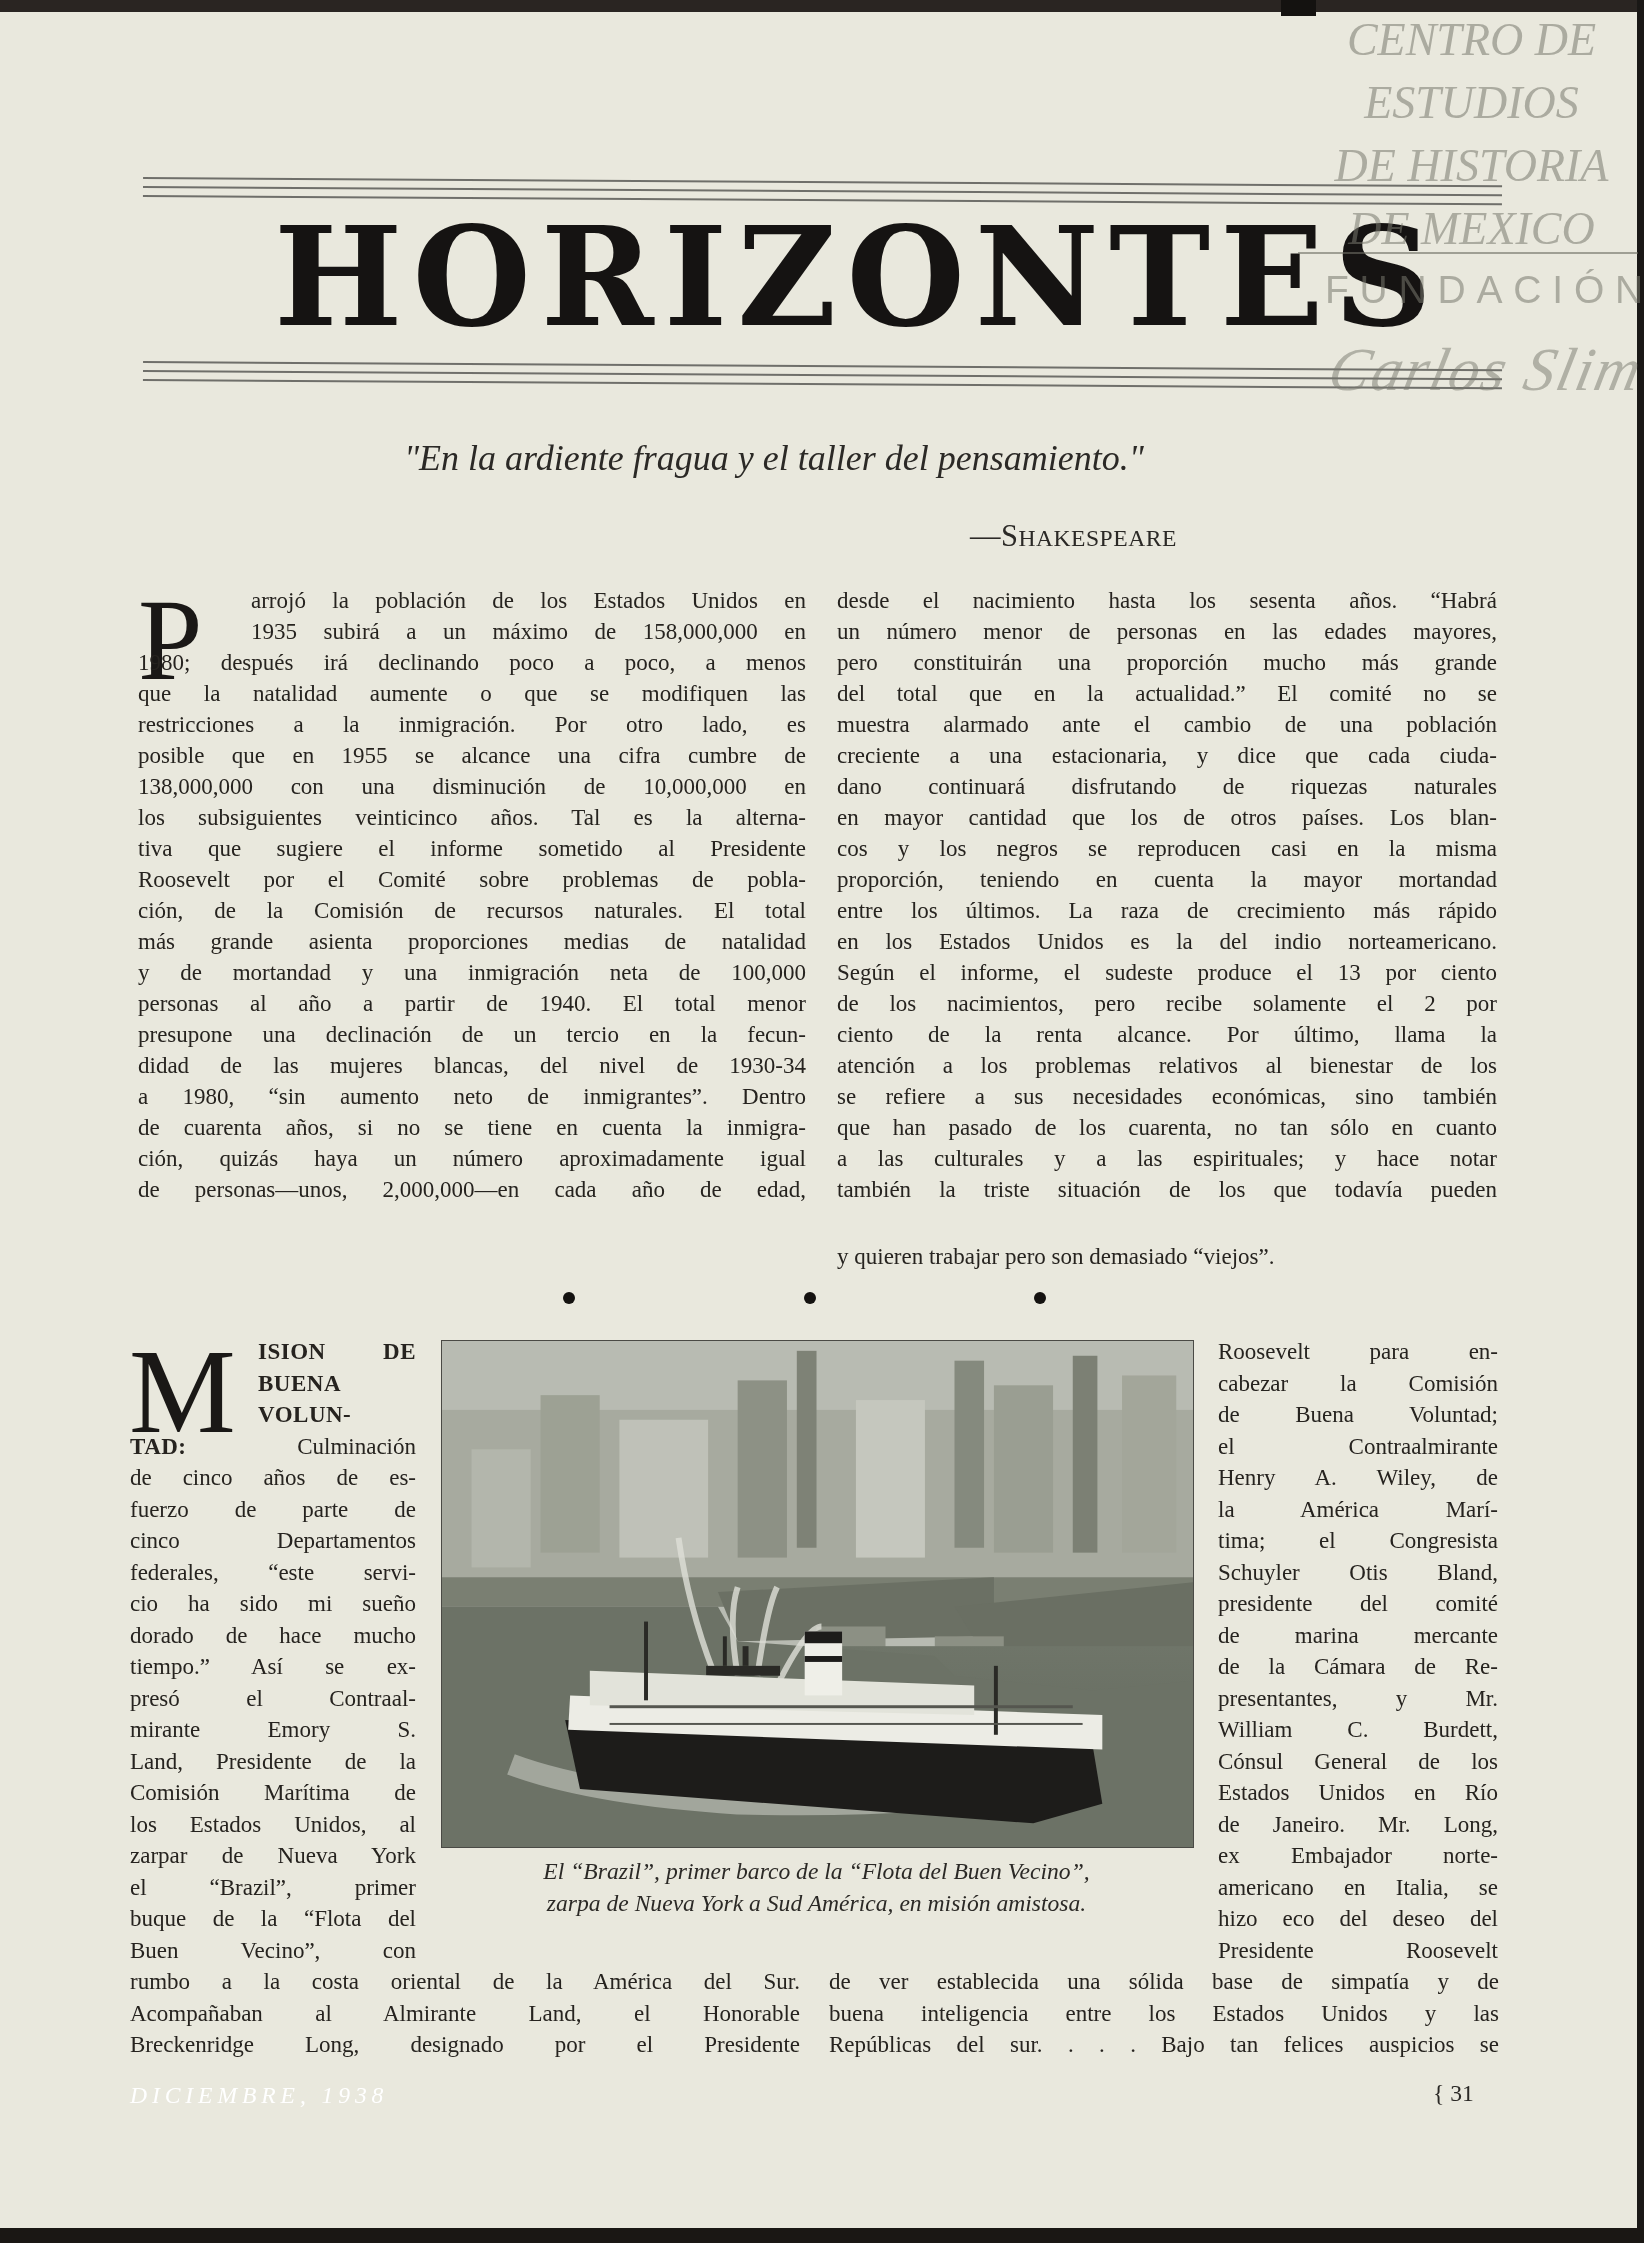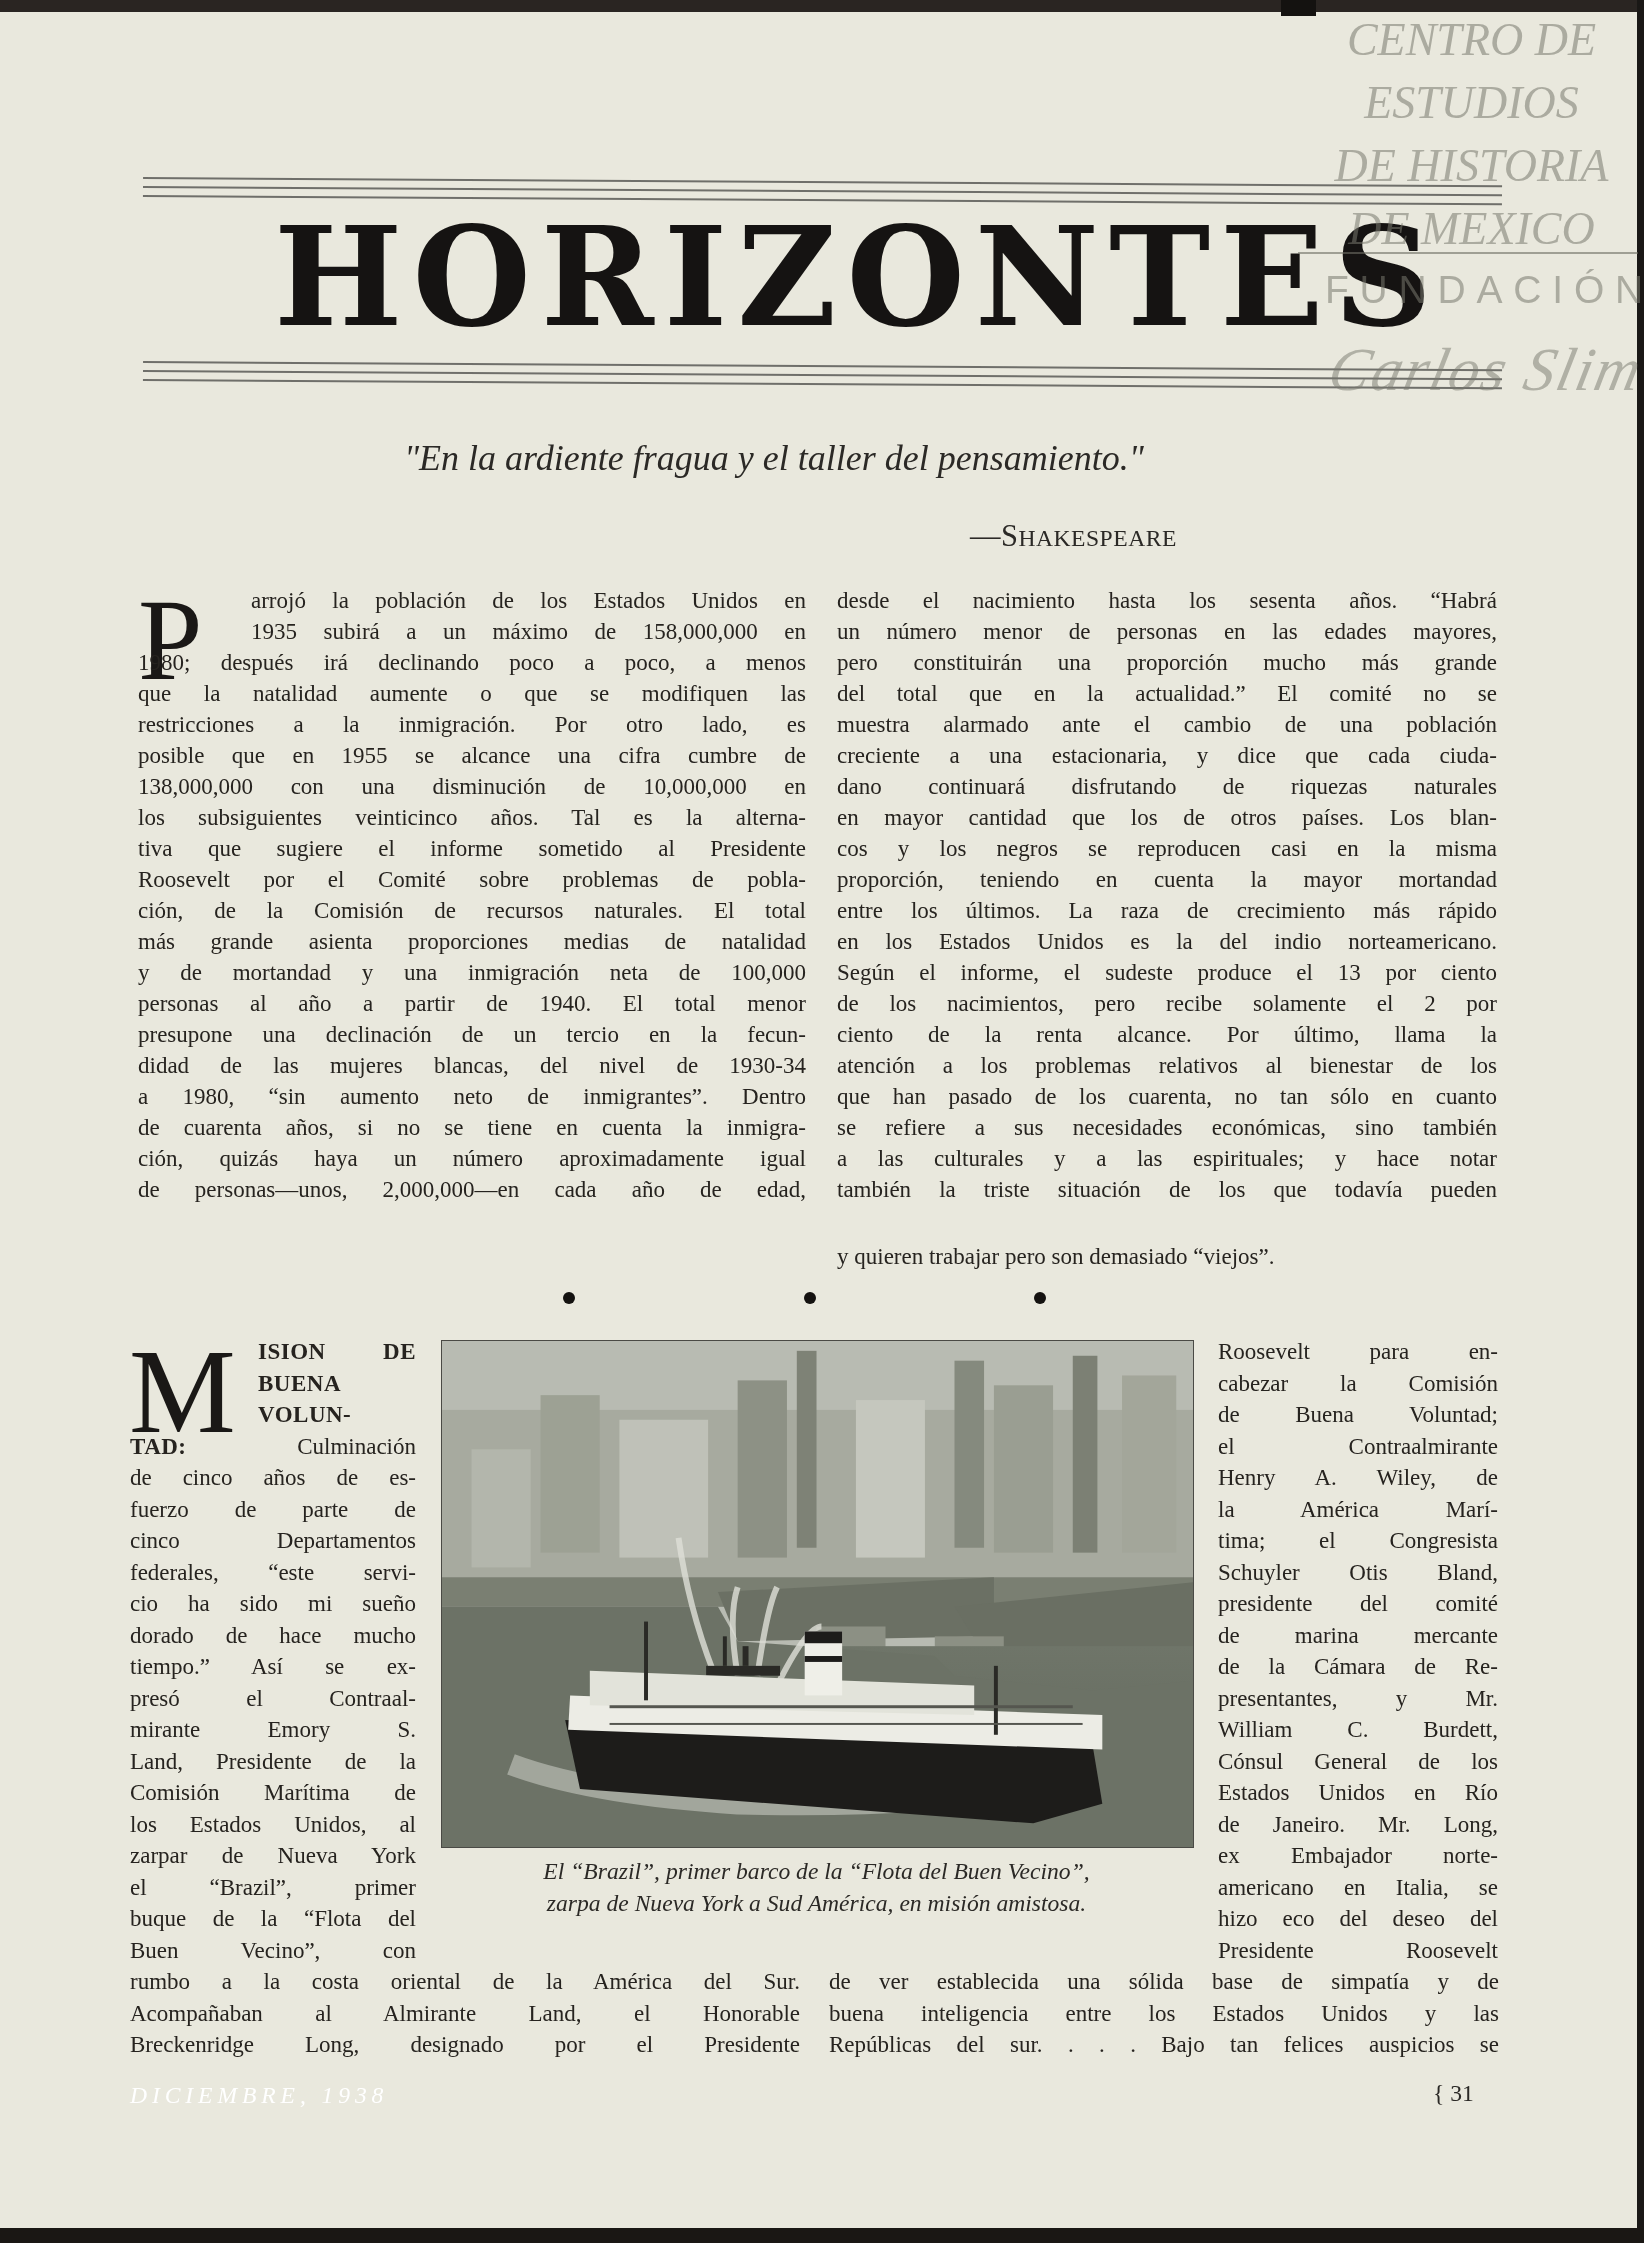--- a/index.html
+++ b/index.html
@@ -179,22 +179,22 @@
     <span class="ln">dano continuará disfrutando de riquezas naturales</span>
     <span class="ln">en mayor cantidad que los de otros países. Los blan-</span>
     <span class="ln">cos y los negros se reproducen casi en la misma</span>
     <span class="ln">proporción, teniendo en cuenta la mayor mortandad</span>
     <span class="ln">entre los últimos. La raza de crecimiento más rápido</span>
     <span class="ln">en los Estados Unidos es la del indio norteamericano.</span>
     <span class="ln">Según el informe, el sudeste produce el 13 por ciento</span>
     <span class="ln">de los nacimientos, pero recibe solamente el 2 por</span>
     <span class="ln">ciento de la renta alcance. Por último, llama la</span>
     <span class="ln">atención a los problemas relativos al bienestar de los</span>
+    <span class="ln">se refiere a sus necesidades económicas, sino también</span>
     <span class="ln">que han pasado de los cuarenta, no tan sólo en cuanto</span>
-    <span class="ln">se refiere a sus necesidades económicas, sino también</span>
     <span class="ln">a las culturales y a las espirituales; y hace notar</span>
     <span class="ln">también la triste situación de los que todavía pueden</span>
     <span class="ln last">y quieren trabajar pero son demasiado “viejos”.</span>
   </div>
 
 <div class="bullet" style="left:563px"></div>
 <div class="bullet" style="left:804px"></div>
 <div class="bullet" style="left:1034px"></div>
 
 <div class="dropcap dropcap-m">M</div>

